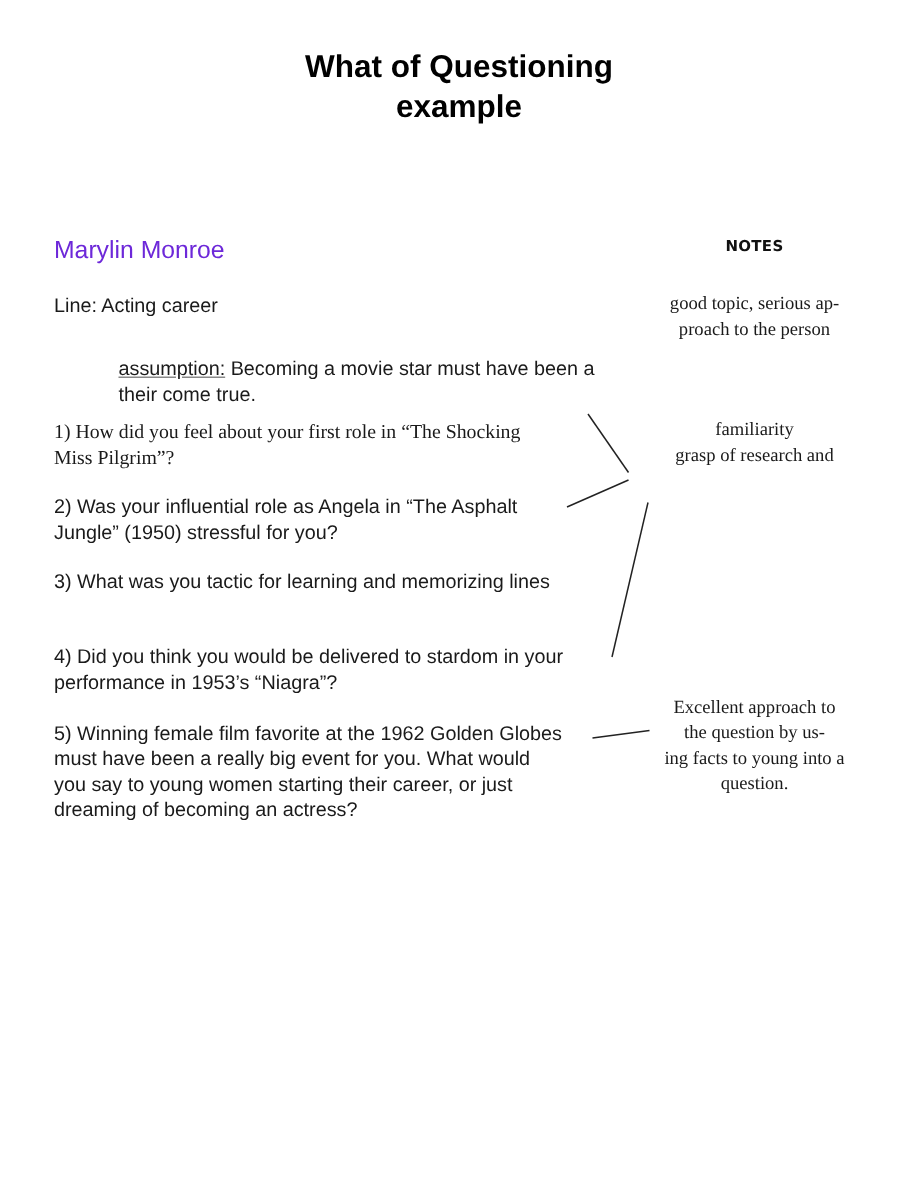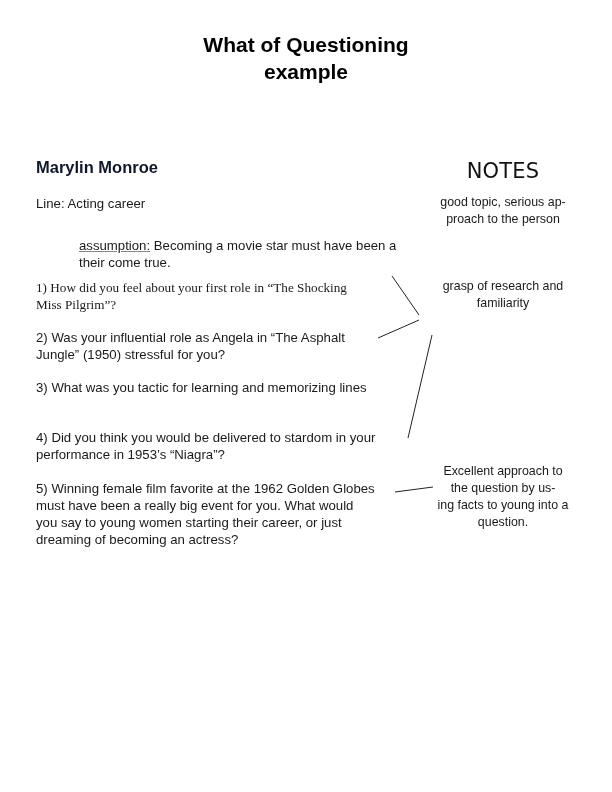--- a/index.html
+++ b/index.html
@@ -23,33 +23,33 @@
       text-align: center;
       font-weight: bold;
       font-size: 21px;
       line-height: 27px;
       color: #000;
     }
     .name-heading {
       position: absolute;
       left: 36px;
       top: 158px;
-      font-weight: bold;
+      font-weight: normal;
       font-size: 16.5px;
-      color: #0f172a;
+      color: #6d28d9;
       text-align: center;
     }
     .notes-heading {
       position: absolute;
       left: 403px;
       top: 159px;
       width: 200px;
       text-align: center;
-      font-weight: normal;
-      font-size: 21px;
+      font-weight: bold;
+      font-size: 10px;
       font-family: "DejaVu Sans", sans-serif;
       color: #111;
       letter-spacing: 0.2px;
     }
     .body-text {
       position: absolute;
       left: 36px;
       font-size: 13.2px;
       line-height: 17px;
       color: #1a1a1a;
@@ -58,21 +58,21 @@
     }
     .u-gray {
       text-decoration: underline;
       text-decoration-color: #888;
     }
     .note {
       position: absolute;
       width: 176px;
       left: 415px;
       text-align: center;
-      font-family: Liberation Sans, sans-serif;
+      font-family: Liberation Serif, serif;
       font-size: 12.4px;
       line-height: 17px;
       color: #1a1a1a;
     }
     svg.connectors {
       position: absolute;
       left: 0;
       top: 0;
       width: 612px;
       height: 792px;
@@ -124,22 +124,22 @@
   <div>you say to young women starting their career, or just</div>
   <div>dreaming of becoming an actress?</div>
 </div>
 
 <div class="note" style="top:194px;">
   <div>good topic, serious ap-</div>
   <div>proach to the person</div>
 </div>
 
 <div class="note" style="top:278px;">
+  <div>familiarity</div>
   <div>grasp of research and</div>
-  <div>familiarity</div>
 </div>
 
 <div class="note" style="top:463px;">
   <div>Excellent approach to</div>
   <div>the question by us-</div>
   <div>ing facts to young into a</div>
   <div>question.</div>
 </div>
 
 <svg class="connectors" viewBox="0 0 612 792">

